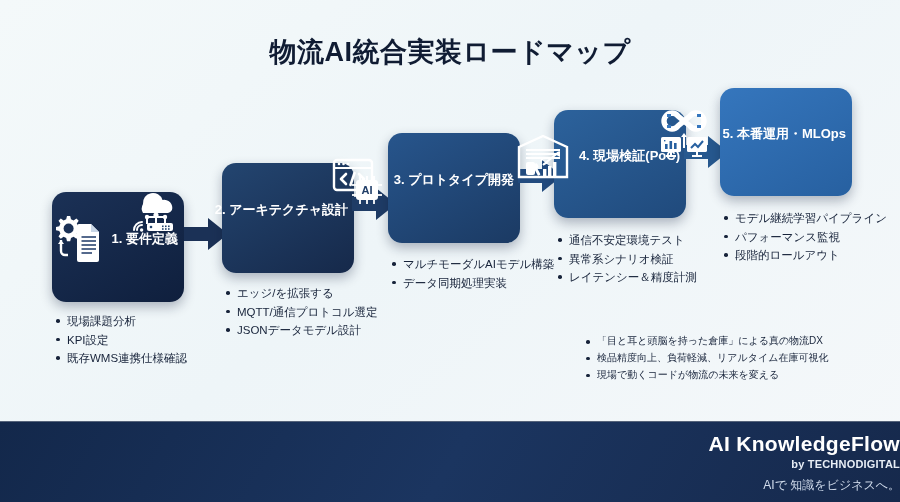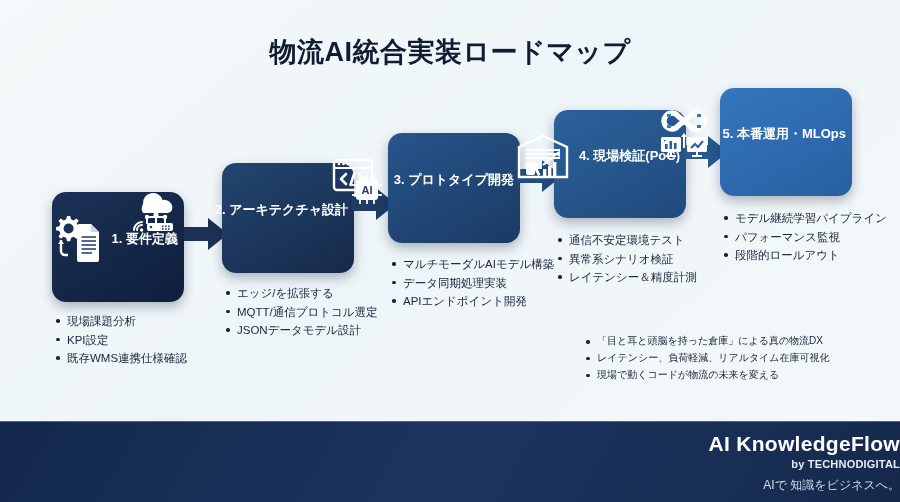--- a/index.html
+++ b/index.html
@@ -289,21 +289,20 @@
           <line x1="52" y1="31" x2="56" y2="31"></line>
           <line x1="52" y1="41" x2="56" y2="41"></line>
         </g>
       </svg>
     </div>
     <div class="step-label">3. プロトタイプ開発</div>
   </div>
   <div class="bullets" id="bul3">
     <div>マルチモーダルAIモデル構築</div>
     <div>データ同期処理実装</div>
-    <div>APIエンドポイント開発</div>
   </div>
 
   <div class="arrow" id="arrow3">
     <svg width="44" height="32" viewBox="0 0 44 32">
       <path d="M0 9 h24 v-9 l20 16 -20 16 v-9 h-24 z" fill="#224b7f"></path>
     </svg>
   </div>
 
   <div class="step-box" id="box4">
     <div class="step-icon">
@@ -381,21 +380,21 @@
   </div>
   <div class="bullets" id="bul5">
     <div>モデル継続学習パイプライン</div>
     <div>パフォーマンス監視</div>
     <div>段階的ロールアウト</div>
   </div>
 
   <div id="summary">
     <div id="summary-list">
       <div>「目と耳と頭脳を持った倉庫」による真の物流DX</div>
-      <div>レイテンシー、負荷軽減、リアルタイム在庫可視化</div>
+      <div>検品精度向上、負荷軽減、リアルタイム在庫可視化</div>
       <div>現場で動くコードが物流の未来を変える</div>
     </div>
   </div>
 
   <div id="footer">
     <div id="footer-brand">AI KnowledgeFlow</div>
     <div id="footer-by">by TECHNODIGITAL</div>
     <div id="footer-tagline">AIで 知識をビジネスへ。</div>
   </div>
 

